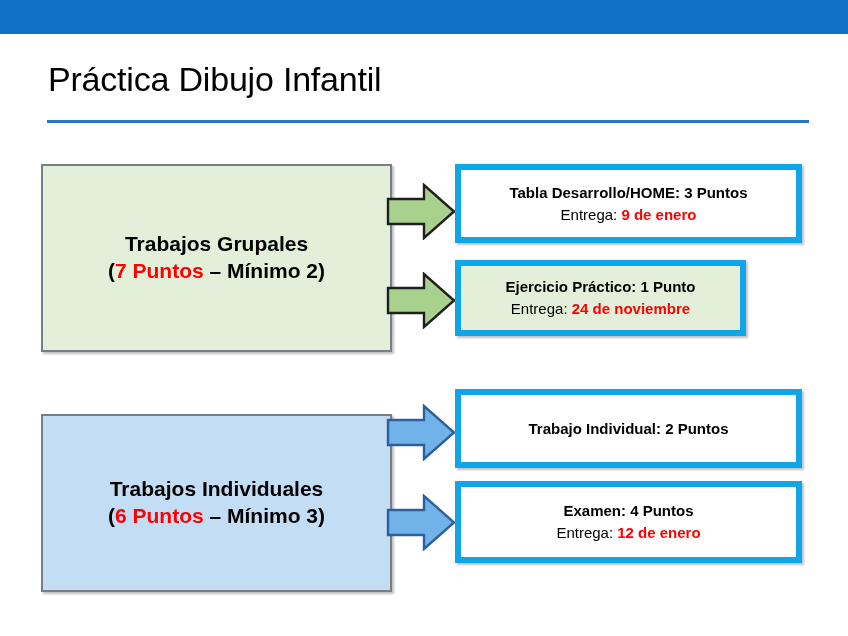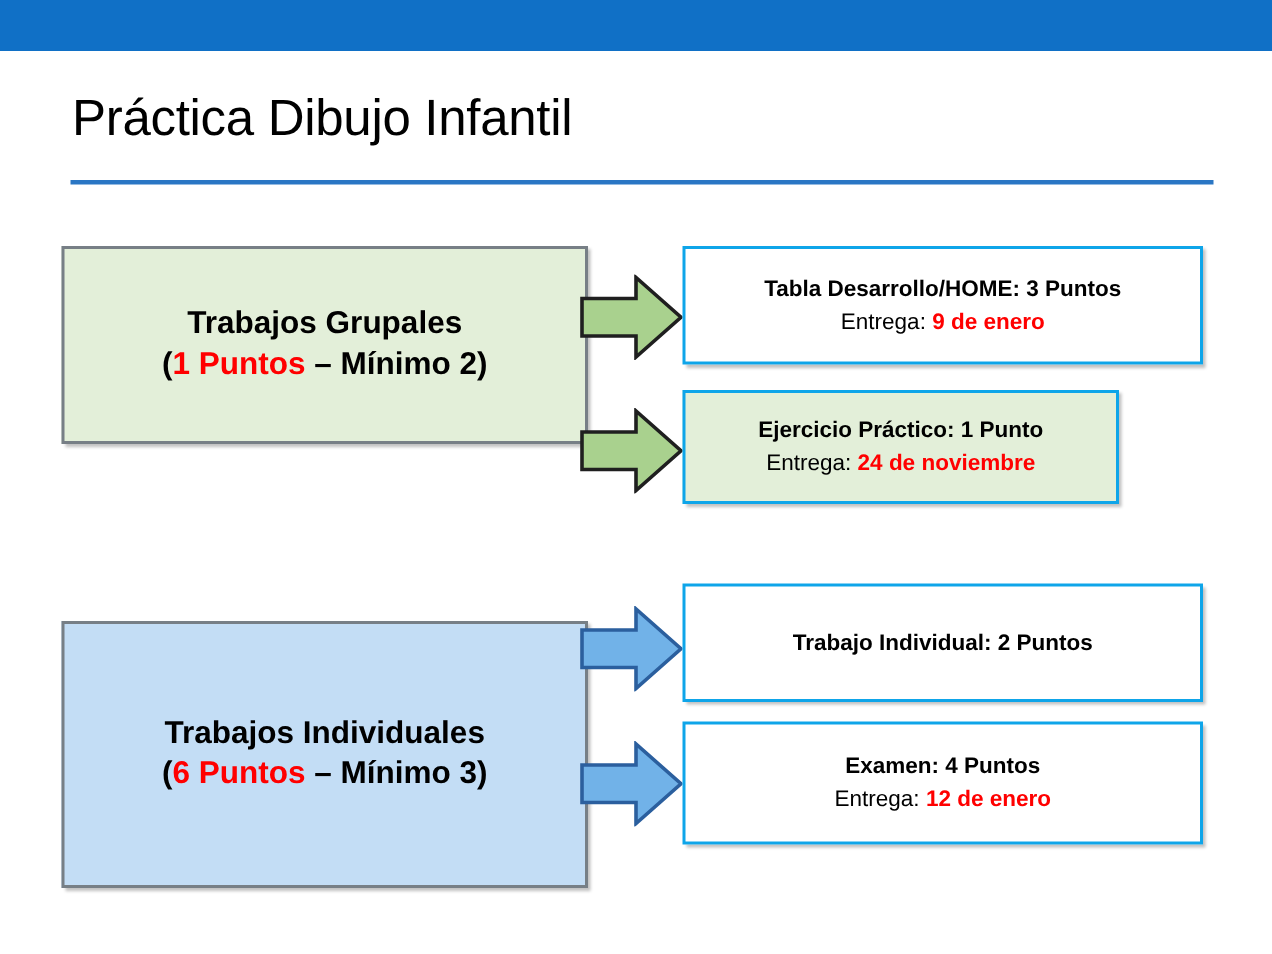--- a/index.html
+++ b/index.html
@@ -61,21 +61,21 @@
   }
   .big-box {
     border: 2px solid #777f86;
     box-shadow: 2px 2px 2px rgba(0,0,0,0.25);
   }
   .green-fill { background: #e3efd9; }
   .blue-fill  { background: #c3ddf5; }
   .white-fill { background: #ffffff; }
 
   .small-box {
-    border: 2px solid #0ea5e9;
+    border: 6px solid #0ea5e9;
     box-shadow: 2px 2px 2px rgba(0,0,0,0.25);
     padding: 0 10px;
   }
 
   
   .big-line {
     font-size: 21px;
     font-weight: bold;
     line-height: 1.28;
     white-space: nowrap;
@@ -101,24 +101,24 @@
 </head>
 <body>
 
 <div id="slide">
 
   <div class="top-bar"></div>
 
   <div class="slide-title">Práctica Dibujo Infantil</div>
   <div class="title-rule"></div>
 
-  <div class="box big-box green-fill" style="left:41px; top:164px; width:351px; height:132px;">
+  <div class="box big-box green-fill" style="left:41px; top:164px; width:351px; height:188px;">
     <div class="big-line">Trabajos Grupales</div>
     <div class="big-line">
-      <span class="blk">(</span><span class="red">1 Puntos</span><span class="blk"> – Mínimo 2)</span>
+      <span class="blk">(</span><span class="red">7 Puntos</span><span class="blk"> – Mínimo 2)</span>
     </div>
   </div>
 
   <div class="arrow" style="left:386px; top:183px;">
     <svg width="70" height="57" viewBox="0 0 70 57">
       <polygon points="2,16 38,16 38,2 68,28.5 38,55 38,41 2,41" fill="#a9d18e" stroke="#1f1f1f" stroke-width="2.4" stroke-linejoin="miter"></polygon>
     </svg>
   </div>
 
   <div class="arrow" style="left:386px; top:272px;">

